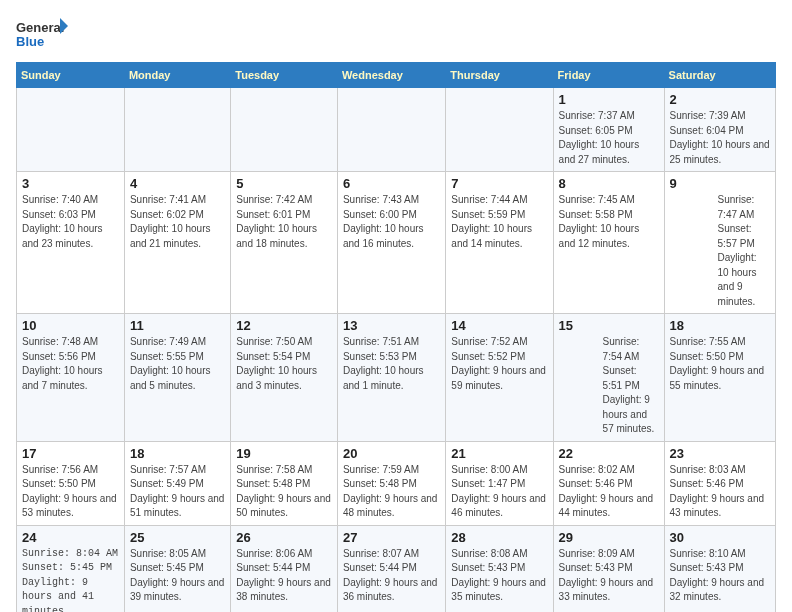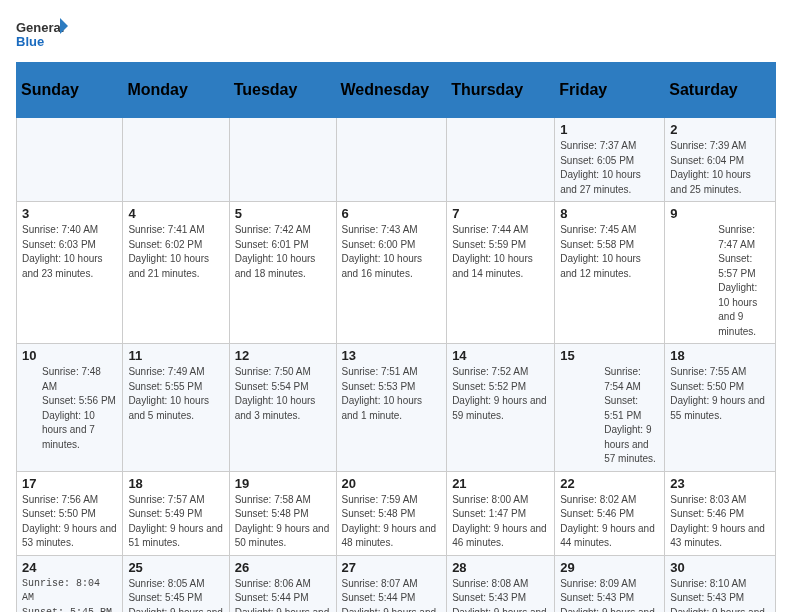--- a/index.html
+++ b/index.html
@@ -36,24 +36,24 @@
       margin-top: 2px;
     }
     .calendar {
       width: 100%;
       border-collapse: collapse;
       margin-top: 10px;
       font-size: 11px;
     }
     .calendar thead th {
       background: #2d7cc1;
-      color: #000000;
-      padding: 18px 4px;
+      color: #fef9c3;
+      padding: 6px 4px;
       text-align: left;
-      font-size: 16px;
+      font-size: 11px;
       font-weight: bold;
       border: 1px solid #2d7cc1;
     }
     .calendar tbody td {
       border: 1px solid #ccc;
       vertical-align: top;
       padding: 4px 5px;
       min-height: 80px;
       width: 113px;
       background: #fff;
@@ -169,21 +169,21 @@
         <td>
           <span class="day-num">9</span>
           <div class="day-info" style="white-space: pre-line; margin-left: 48px;">Sunrise: 7:47 AM
 Sunset: 5:57 PM
 Daylight: 10 hours and 9 minutes.</div>
         </td>
       </tr>
       <tr>
         <td>
           <span class="day-num">10</span>
-          <div class="day-info" style="white-space: pre-line; margin-left: 20px;">Sunrise: 7:48 AM
+          <div class="day-info" style="white-space: pre-line;">Sunrise: 7:48 AM
 Sunset: 5:56 PM
 Daylight: 10 hours and 7 minutes.</div>
         </td>
         <td>
           <span class="day-num">11</span>
           <div class="day-info" style="white-space: pre-line;">Sunrise: 7:49 AM
 Sunset: 5:55 PM
 Daylight: 10 hours and 5 minutes.</div>
         </td>
         <td>

